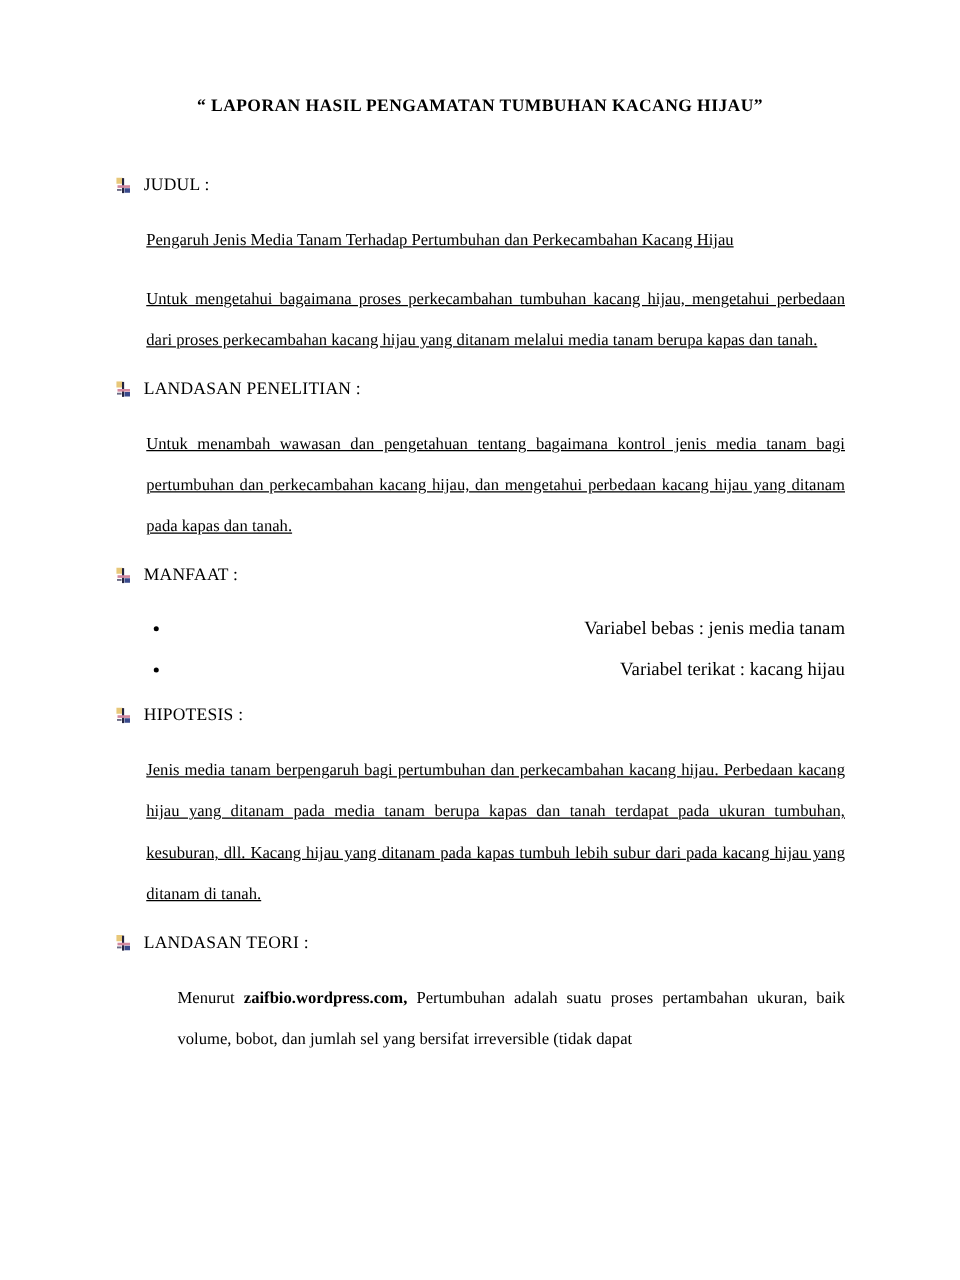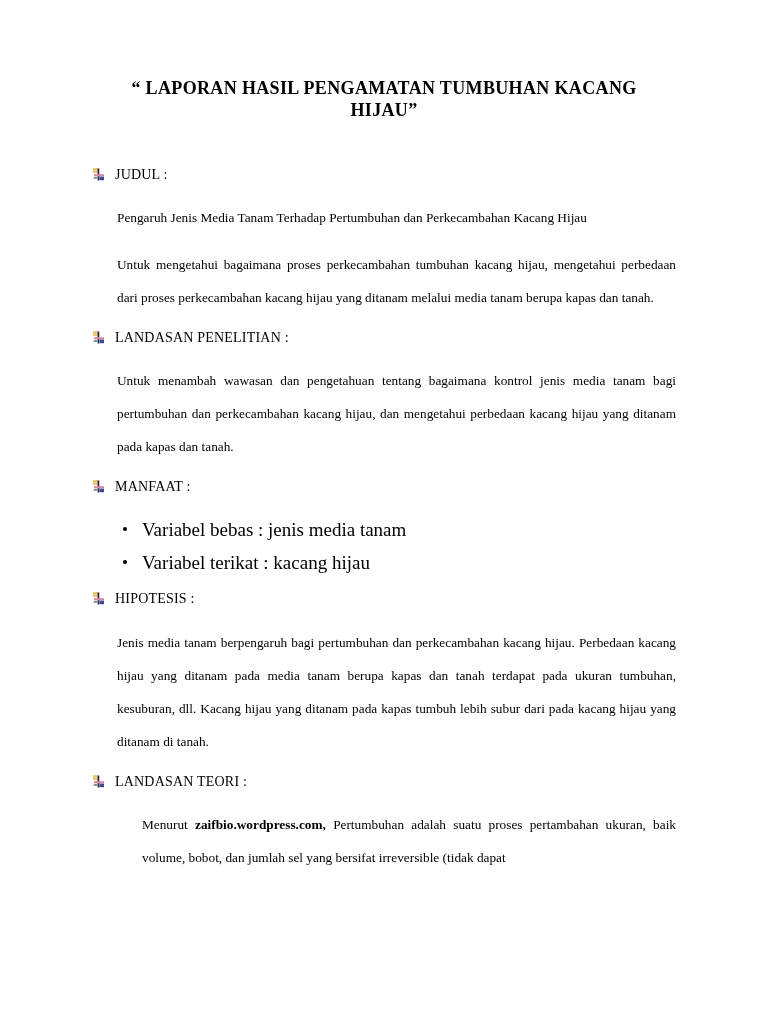--- a/index.html
+++ b/index.html
@@ -20,21 +20,21 @@
     position: relative;
     width: 768px;
     height: 1024px;
     background: #ffffff;
     box-sizing: border-box;
     padding: 78px 92px 0 92px;
   }
 
   .doc-title {
     text-align: center;
-    font-size: 18px;
+    font-size: 14px;
     font-weight: bold;
     letter-spacing: 0.35px;
     line-height: 1.2;
     margin: 0 0 46px 0;
     padding-left: 20px;
     padding-right: 20px;
   }
 
   
   .section-head {
@@ -57,38 +57,39 @@
 
   
   .para {
     margin: 0 0 16px 0;
     padding-left: 25px;
     padding-right: 0;
     font-size: 13.3px;
     line-height: 33px;
     text-align: justify;
     text-justify: inter-word;
+    text-decoration: underline;
   }
   .para.single {
     margin-bottom: 14px;
   }
 
   
   .bullet-list {
     list-style: none;
     margin: 0 0 12px 0;
     padding: 0 0 0 25px;
   }
   .bullet-list li {
     position: relative;
     padding-left: 25px;
-    font-size: 19px;
+    font-size: 15px;
     line-height: 33px;
     margin-bottom: 0;
-    text-align: left;
+    text-align: right;
   }
   .bullet-list li .dot {
     position: absolute;
     left: 6px;
     top: 14px;
     width: 4px;
     height: 4px;
     border-radius: 50%;
     background: #000;
     display: block;

